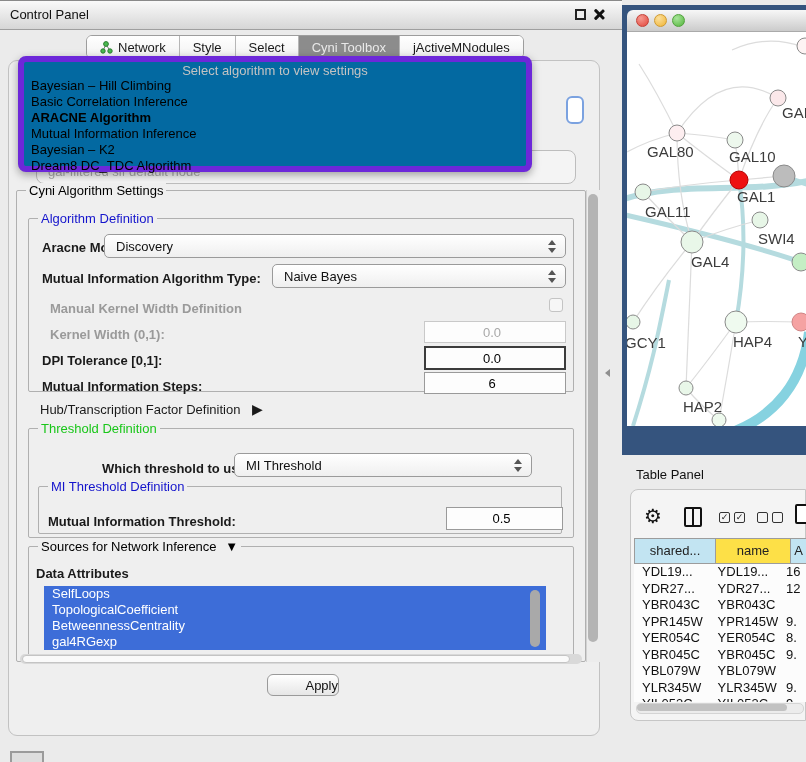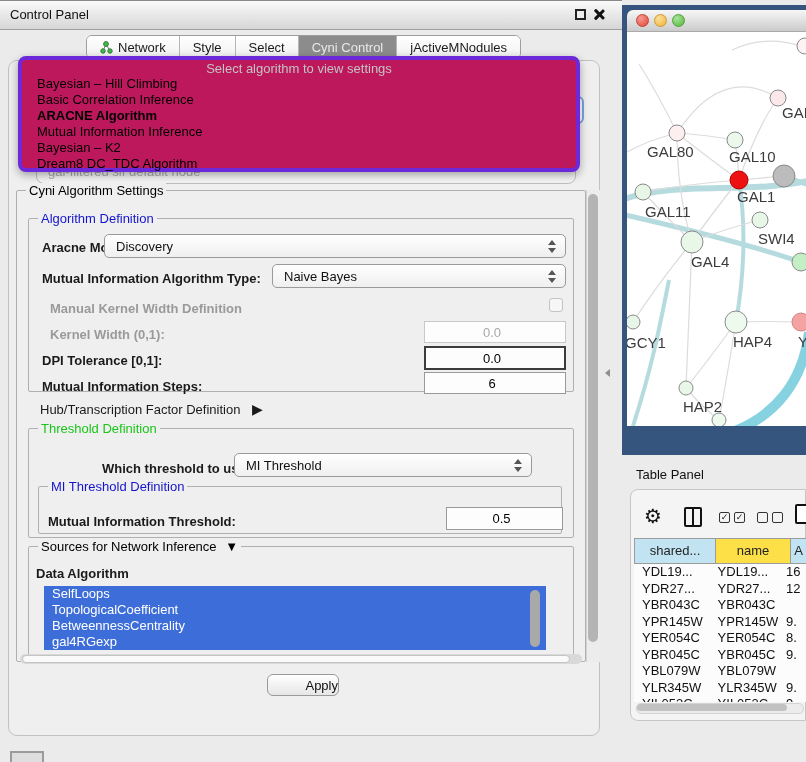--- a/index.html
+++ b/index.html
@@ -22,23 +22,23 @@
   .tabbar .tab{display:flex;align-items:center;gap:5px;padding:0 13px;font-size:13px;color:#1a1a1a;border-right:1px solid #b6b6b6;background:linear-gradient(#ffffff,#f1f1f1);white-space:nowrap;}
   .tabbar .tab:last-child{border-right:none;}
   .tabbar .tab.selected{background:#8c8c8c;color:#e9e9e9;}
   
   .cp-body{left:8px;top:60px;width:592px;height:676px;border:1px solid #c2c2c2;border-radius:9px;background:#efefef;box-sizing:border-box;}
   
   .bg-combo{left:36px;top:150px;width:540px;height:34px;border:1px solid #bdbdbd;border-radius:8px;background:#f4f4f4;box-sizing:border-box;z-index:1;}
   .bg-combo-text{left:48px;top:164px;font-size:13px;color:#ababab;z-index:1;}
   .bg-focus{left:566px;top:96px;width:18px;height:28px;border:2px solid #7ba2e0;border-radius:6px;background:#fff;box-sizing:border-box;z-index:1;}
   
-  .overlay{left:18px;top:56px;width:562px;height:116px;background:#be185d;border:4px solid #6d28d9;border-radius:8px;box-shadow:0 3px 9px rgba(0,0,0,.35);z-index:2;box-sizing:border-box;padding-top:2px;}
+  .overlay{left:18px;top:56px;width:514px;height:116px;background:#0369a1;border:6px solid #6d28d9;border-radius:8px;box-shadow:0 3px 9px rgba(0,0,0,.35);z-index:2;box-sizing:border-box;padding-top:2px;}
   .overlay .ph{text-align:center;font-size:13px;color:#c3c3c3;height:14px;line-height:14px;}
-  .overlay .item{font-size:13px;color:#000;line-height:16px;padding-left:15px;white-space:nowrap;}
+  .overlay .item{font-size:13px;color:#000;line-height:16px;padding-left:7px;white-space:nowrap;}
   
   .group{border:1px solid #b0b0b0;border-radius:2px;box-sizing:border-box;z-index:1;}
   .gtitle{font-size:13px;background:#efefef;padding:0 3px;z-index:2;white-space:nowrap;}
   .blue-t{color:#1414cc;}
   .green-t{color:#19c619;}
   
   .combo{border:1px solid #9a9a9a;border-radius:5px;background:linear-gradient(#ffffff,#efefef);box-sizing:border-box;z-index:2;}
   .combo .val{position:absolute;left:11px;top:4px;font-size:13px;color:#111;}
   .spinner{position:absolute;right:9px;top:4px;width:8px;height:15px;}
   .spinner::before{content:"";position:absolute;left:0;top:1px;border-left:4px solid transparent;border-right:4px solid transparent;border-bottom:5px solid #555;}
@@ -102,21 +102,21 @@
       </svg>
       <span>Network</span>
     </div>
     <div class="tab">
         <span>Style</span>
       </div>
     <div class="tab">
         <span>Select</span>
       </div>
     <div class="tab selected">
-        <span>Cyni Control</span>
+        <span>Cyni Toolbox</span>
       </div>
     <div class="tab">
         <span>jActiveMNodules</span>
       </div>
   </div>
 
   <div class="abs cp-body"></div>
 
   <div class="abs bg-combo"></div>
   <div class="abs bg-combo-text">gal-filtered sif default node</div>
@@ -179,21 +179,21 @@
   <div class="abs group" style="left:38px;top:486px;width:524px;height:48px;"></div>
   <div class="abs gtitle blue-t" style="left:48px;top:479px;">MI Threshold Definition</div>
   <div class="abs t13 bold" style="left:48px;top:514px;z-index:2;">Mutual Information Threshold:</div>
   <div class="abs tinput in-norm" style="left:446px;top:507px;width:117px;height:23px;">0.5</div>
 
   <div class="abs group" style="left:28px;top:546px;width:546px;height:112px;"></div>
   <div class="abs gtitle" style="left:38px;top:539px;">
     <span>Sources for Network Inference</span>
     <span style="margin-left:5px;">▼</span>
   </div>
-  <div class="abs t13 bold" style="left:36px;top:566px;z-index:2;">Data Algorithm</div>
+  <div class="abs t13 bold" style="left:36px;top:566px;z-index:2;">Data Attributes</div>
 
   <div class="abs" style="left:44px;top:586px;z-index:2;">
     <div class="lrow">SelfLoops</div>
     <div class="lrow">TopologicalCoefficient</div>
     <div class="lrow">BetweennessCentrality</div>
     <div class="lrow">gal4RGexp</div>
   </div>
   <div class="abs vthumb" style="left:530px;top:590px;width:10px;height:57px;"></div>
 
   <div class="abs hbar" style="left:20px;top:654px;width:562px;height:10px;"></div>

